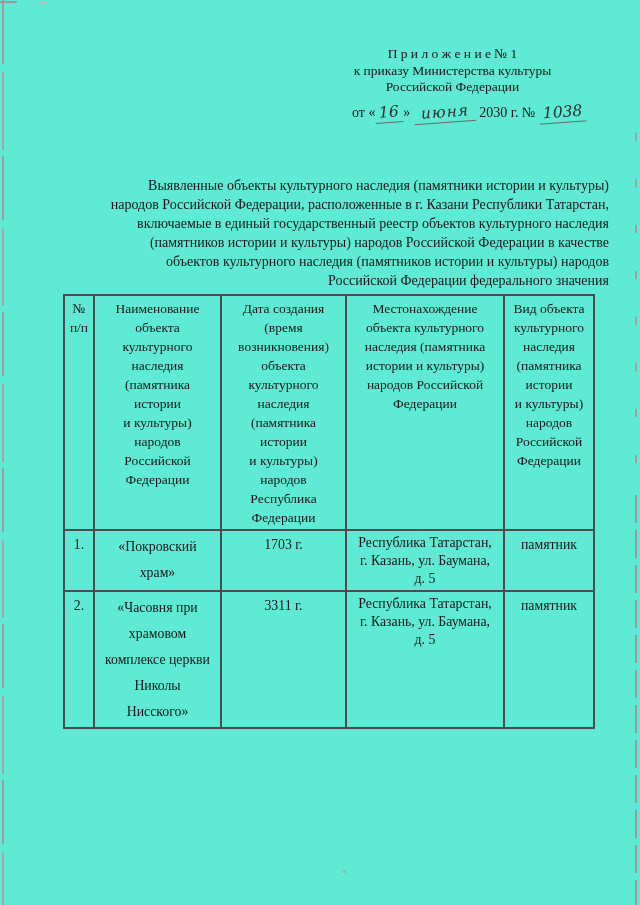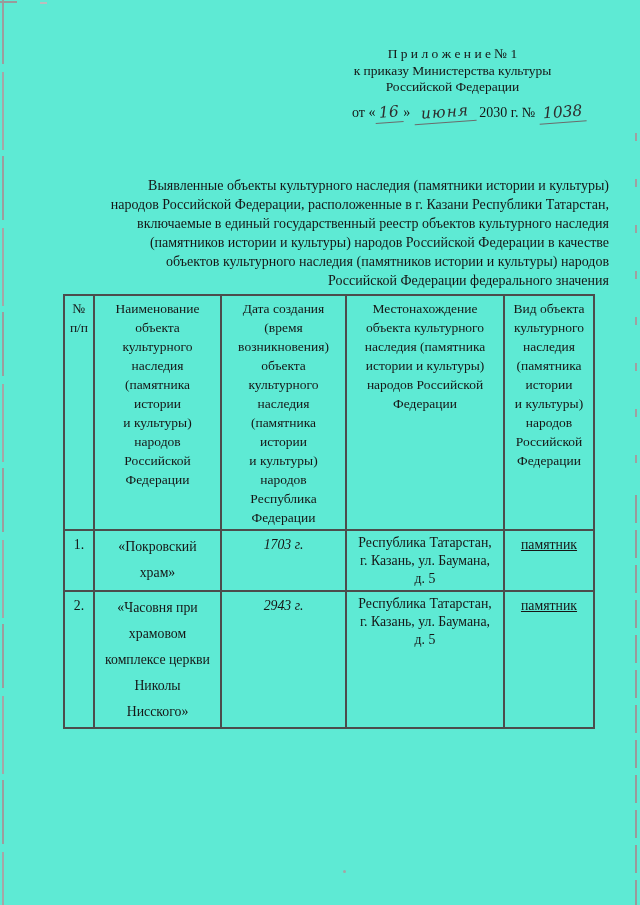--- a/index.html
+++ b/index.html
@@ -85,23 +85,23 @@
     text-align: center;
     white-space: pre-line;
     overflow: hidden;
   }
   .reg-table .hdr { line-height: 19px; font-size: 13.5px; }
   .row-hdr   { height: 222px; }
   .row-data1 { height: 58px; }
   .row-data2 { height: 104px; }
   .cell-num  { line-height: 22px; }
   .cell-name { line-height: 26px; }
-  .cell-date { line-height: 22px; font-style: italic; }
+  .cell-date { line-height: 22px; }
   .cell-loc  { line-height: 18px; }
-  .cell-type { line-height: 22px; text-decoration: underline; }
+  .cell-type { line-height: 22px; }
 </style>
 </head>
 <body>
 
 <div class="page">
 
   <div class="edge-left"></div>
   <div class="edge-right-top"></div>
   <div class="edge-right-bottom"></div>
   <div class="tick-top-left"></div>
@@ -185,21 +185,21 @@
 д. 5</td>
         <td class="cell-type">памятник</td>
       </tr>
       <tr class="row-data2">
         <td class="cell-num">2.</td>
         <td class="cell-name">«Часовня при
 храмовом
 комплексе церкви
 Николы
 Нисского»</td>
-        <td class="cell-date">2943 г.</td>
+        <td class="cell-date">3311 г.</td>
         <td class="cell-loc">Республика Татарстан,
 г. Казань, ул. Баумана,
 д. 5</td>
         <td class="cell-type">памятник</td>
       </tr>
     </tbody>
   </table>
 
 </div>
 

